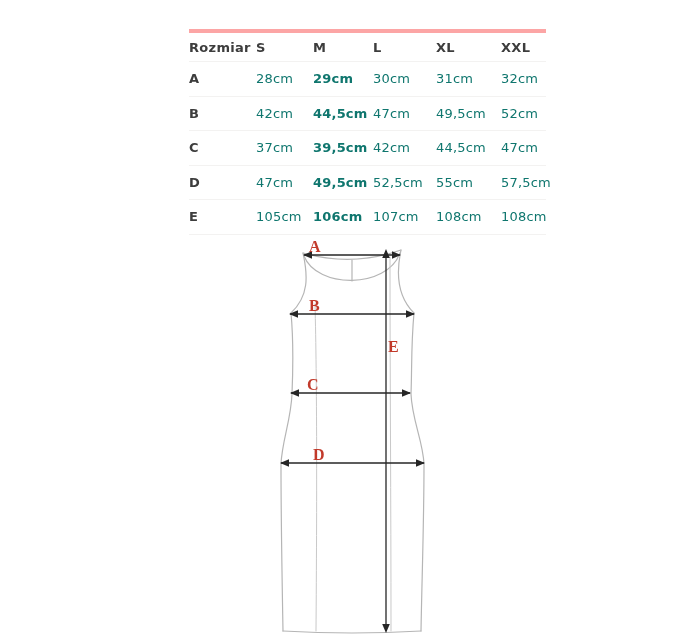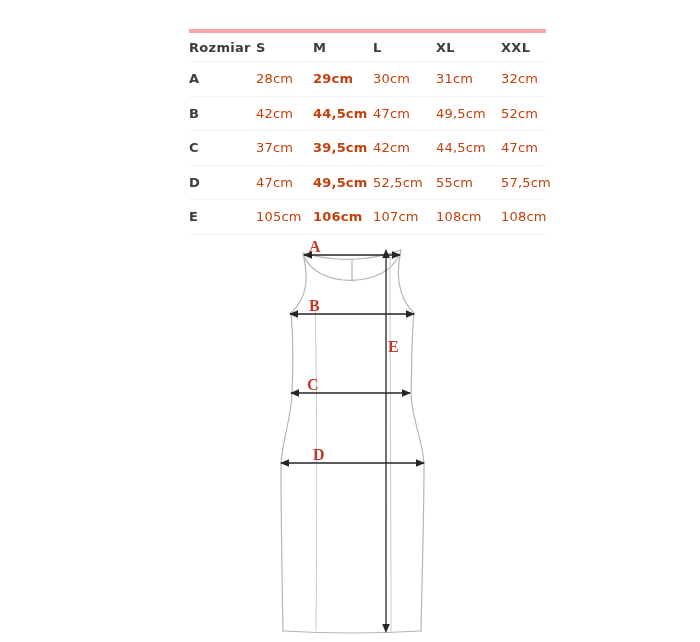--- a/index.html
+++ b/index.html
@@ -24,21 +24,21 @@
   }
   .trow {
     display: flex;
     align-items: center;
     height: 33.5px;
     border-bottom: 1px solid #f3f2f1;
   }
   .trow.thead { height: 28px; }
   .cell {
     font-size: 13px;
-    color: #c2410c;
+    color: #0f766e;
     letter-spacing: 0.2px;
     white-space: nowrap;
   }
   .cell.bold {
     font-weight: bold;
     color: #3d3d3d;
     letter-spacing: 0.3px;
   }
   .c0 { width: 67px; }
   .c1 { width: 57px; }

